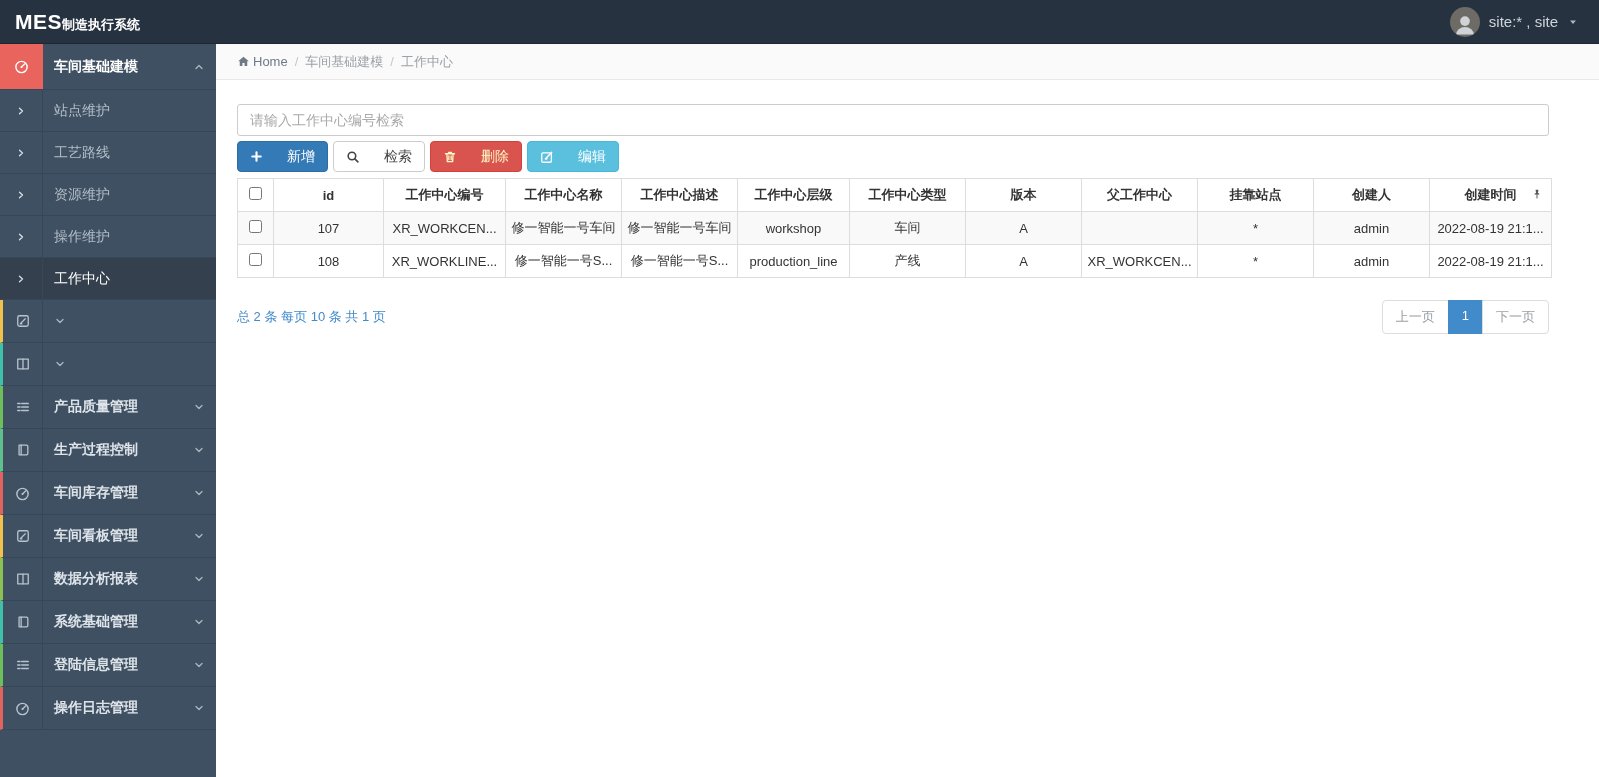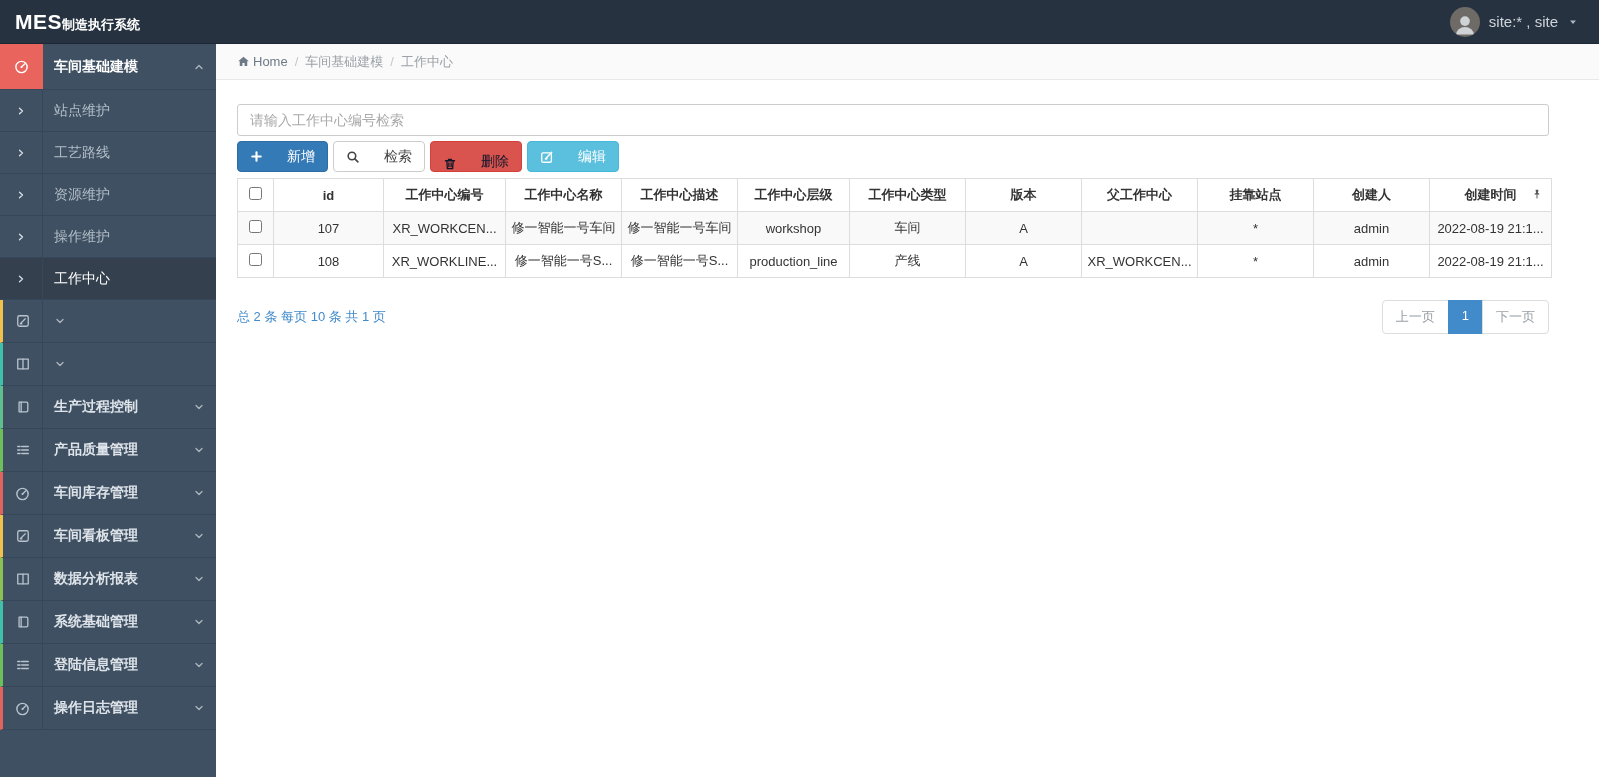--- a/index.html
+++ b/index.html
@@ -53,21 +53,21 @@
   .main { padding:24px 50px 0 21px; }
   .search-input { width:100%; height:32px; border:1px solid #ccc; border-radius:3px;
     padding:0 12px; font-size:14px; color:#555; outline:none; }
   .search-input::placeholder { color:#a9a9a9; }
 
   .btn-row { margin-top:5px; display:flex; gap:5px; }
   .btn { height:31px; padding:0 12px; border-radius:4px; font-size:14px; cursor:pointer;
     display:inline-flex; align-items:center; gap:24px; border:1px solid transparent; }
   .btn-primary { background:#337ab7; border-color:#2e6da4; color:#fff; }
   .btn-default { background:#fff; border-color:#ccc; color:#444; }
-  .btn-danger { background:#d9534f; border-color:#d43f3a; color:#0f172a;align-items:flex-end; }
+  .btn-danger { background:#d9534f; border-color:#d43f3a; color:#fef9c3; }
   .btn-info { background:#5bc0de; border-color:#46b8da; color:#fff; }
 
   table.grid { margin-top:6px; width:100%; border-collapse:collapse; table-layout:fixed;
     font-size:13px; color:#333; }
   .grid th, .grid td { border:1px solid #ddd; height:33px; text-align:center;
     overflow:hidden; white-space:nowrap; padding:0 4px; }
   .grid th { font-weight:bold; background:#fff; }
   .grid tr.striped td { background:#f9f9f9; }
   .th-pin { position:relative; }
   .th-pin .pin { position:absolute; right:8px; top:9px; color:#555; cursor:pointer; }
@@ -186,48 +186,48 @@
           <rect x="2" y="2.5" width="12" height="11"></rect>
           <line x1="8" y1="2.5" x2="8" y2="13.5"></line>
         </svg>
       </span>
     <span class="menu-arrow ic">
         <svg width="12" height="12" viewBox="0 0 16 16" fill="none" stroke="currentColor" stroke-width="1.5" stroke-linecap="round" stroke-linejoin="round">
           <path d="M4 6 l4 4 4 -4" stroke-width="1.8"></path>
         </svg>
       </span>
   </div>
-  <div class="menu-row parent-row" style="border-left-color: rgb(95, 191, 143);">
-    <span class="icell">
-        <svg width="14" height="14" viewBox="0 0 16 16" fill="none" stroke="currentColor" stroke-width="1.5" stroke-linecap="round" stroke-linejoin="round">
-          <path d="M3.5 2.5 h8.5 a1.5 1.5 0 0 1 1.5 1.5 v8 a1.5 1.5 0 0 1 -1.5 1.5 h-8.5 z"></path>
-          <line x1="5.9" y1="2.5" x2="5.9" y2="13.5"></line>
-        </svg>
-      </span>
-    <span class="menu-label">生产过程控制</span>
-    <span class="menu-arrow ic">
-        <svg width="12" height="12" viewBox="0 0 16 16" fill="none" stroke="currentColor" stroke-width="1.5" stroke-linecap="round" stroke-linejoin="round">
-          <path d="M4 6 l4 4 4 -4" stroke-width="1.8"></path>
-        </svg>
-      </span>
-  </div>
   <div class="menu-row parent-row" style="border-left-color: rgb(108, 191, 90);">
     <span class="icell">
         <svg width="14" height="14" viewBox="0 0 16 16" fill="none" stroke="currentColor" stroke-width="1.5" stroke-linecap="round" stroke-linejoin="round">
           <g stroke-width="1.8">
             <line x1="2" y1="4" x2="4.6" y2="4"></line>
             <line x1="6.6" y1="4" x2="14" y2="4"></line>
             <line x1="2" y1="8" x2="4.6" y2="8"></line>
             <line x1="6.6" y1="8" x2="14" y2="8"></line>
             <line x1="2" y1="12" x2="4.6" y2="12"></line>
             <line x1="6.6" y1="12" x2="14" y2="12"></line>
           </g>
         </svg>
       </span>
     <span class="menu-label">产品质量管理</span>
+    <span class="menu-arrow ic">
+        <svg width="12" height="12" viewBox="0 0 16 16" fill="none" stroke="currentColor" stroke-width="1.5" stroke-linecap="round" stroke-linejoin="round">
+          <path d="M4 6 l4 4 4 -4" stroke-width="1.8"></path>
+        </svg>
+      </span>
+  </div>
+  <div class="menu-row parent-row" style="border-left-color: rgb(95, 191, 143);">
+    <span class="icell">
+        <svg width="14" height="14" viewBox="0 0 16 16" fill="none" stroke="currentColor" stroke-width="1.5" stroke-linecap="round" stroke-linejoin="round">
+          <path d="M3.5 2.5 h8.5 a1.5 1.5 0 0 1 1.5 1.5 v8 a1.5 1.5 0 0 1 -1.5 1.5 h-8.5 z"></path>
+          <line x1="5.9" y1="2.5" x2="5.9" y2="13.5"></line>
+        </svg>
+      </span>
+    <span class="menu-label">生产过程控制</span>
     <span class="menu-arrow ic">
         <svg width="12" height="12" viewBox="0 0 16 16" fill="none" stroke="currentColor" stroke-width="1.5" stroke-linecap="round" stroke-linejoin="round">
           <path d="M4 6 l4 4 4 -4" stroke-width="1.8"></path>
         </svg>
       </span>
   </div>
   <div class="menu-row parent-row" style="border-left-color: rgb(226, 98, 94);">
     <span class="icell">
         <svg width="15" height="15" viewBox="0 0 16 16" fill="none" stroke="currentColor" stroke-width="1.5" stroke-linecap="round" stroke-linejoin="round">
           <circle cx="8" cy="8.5" r="6"></circle>

